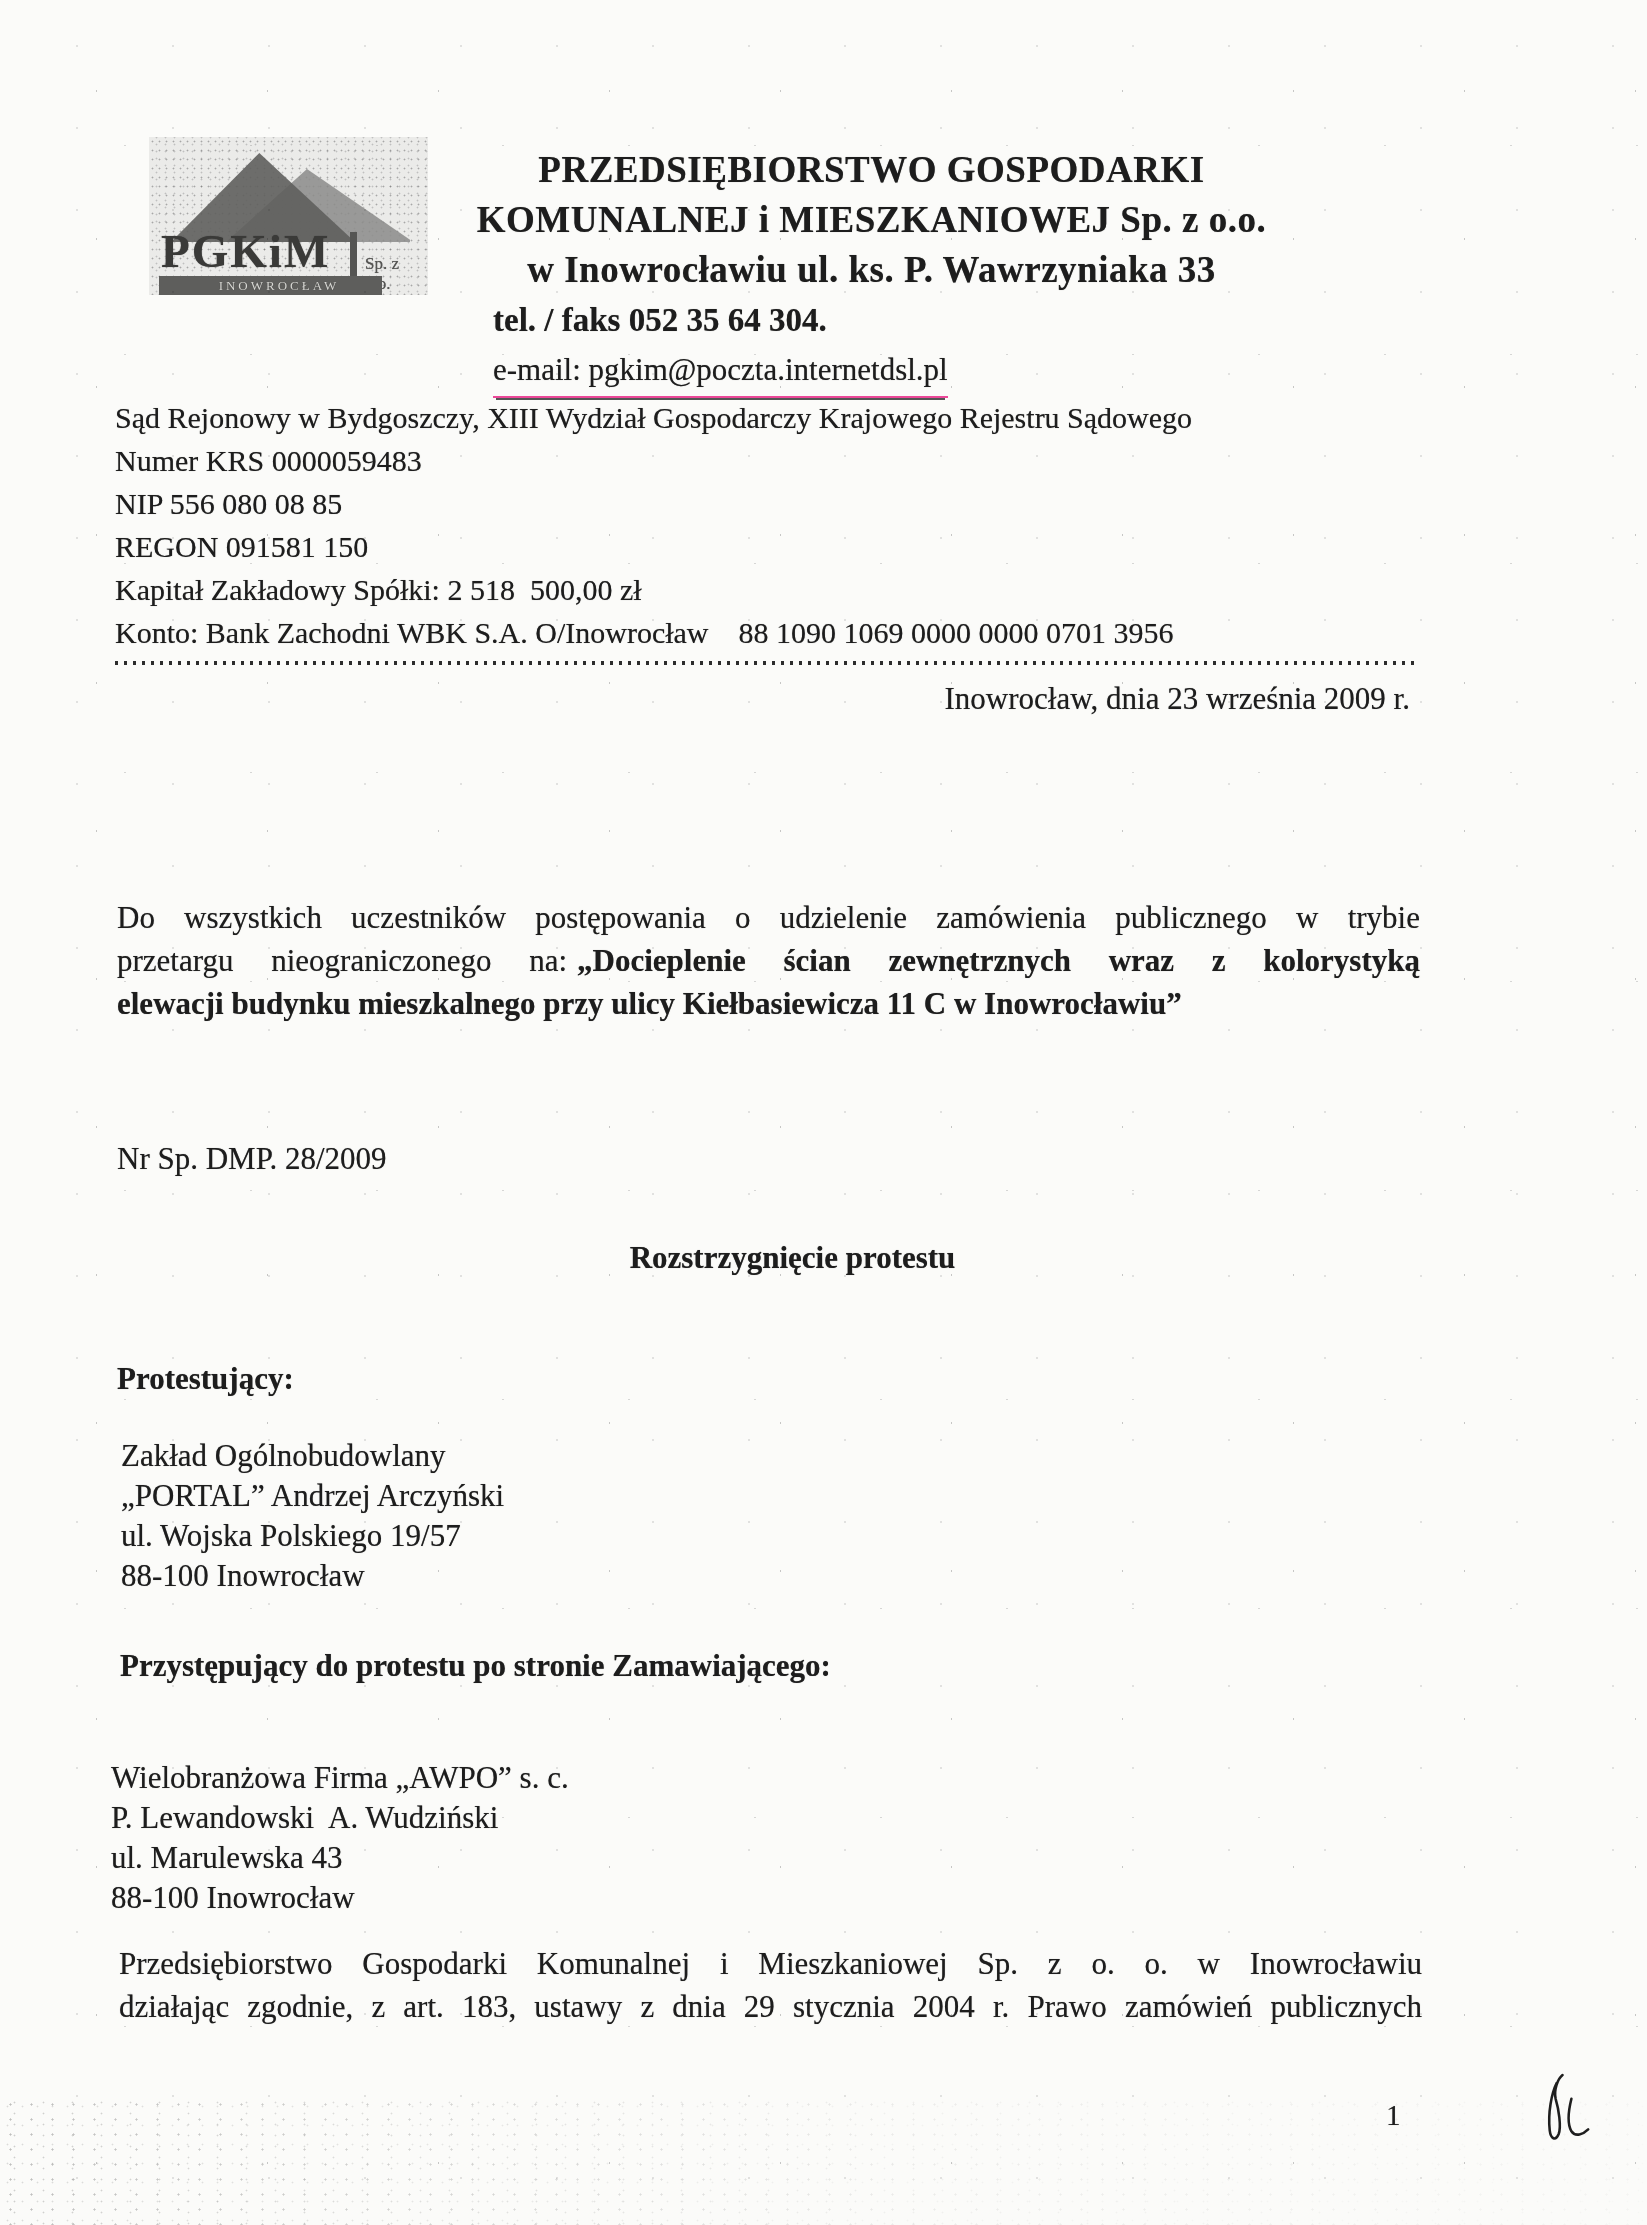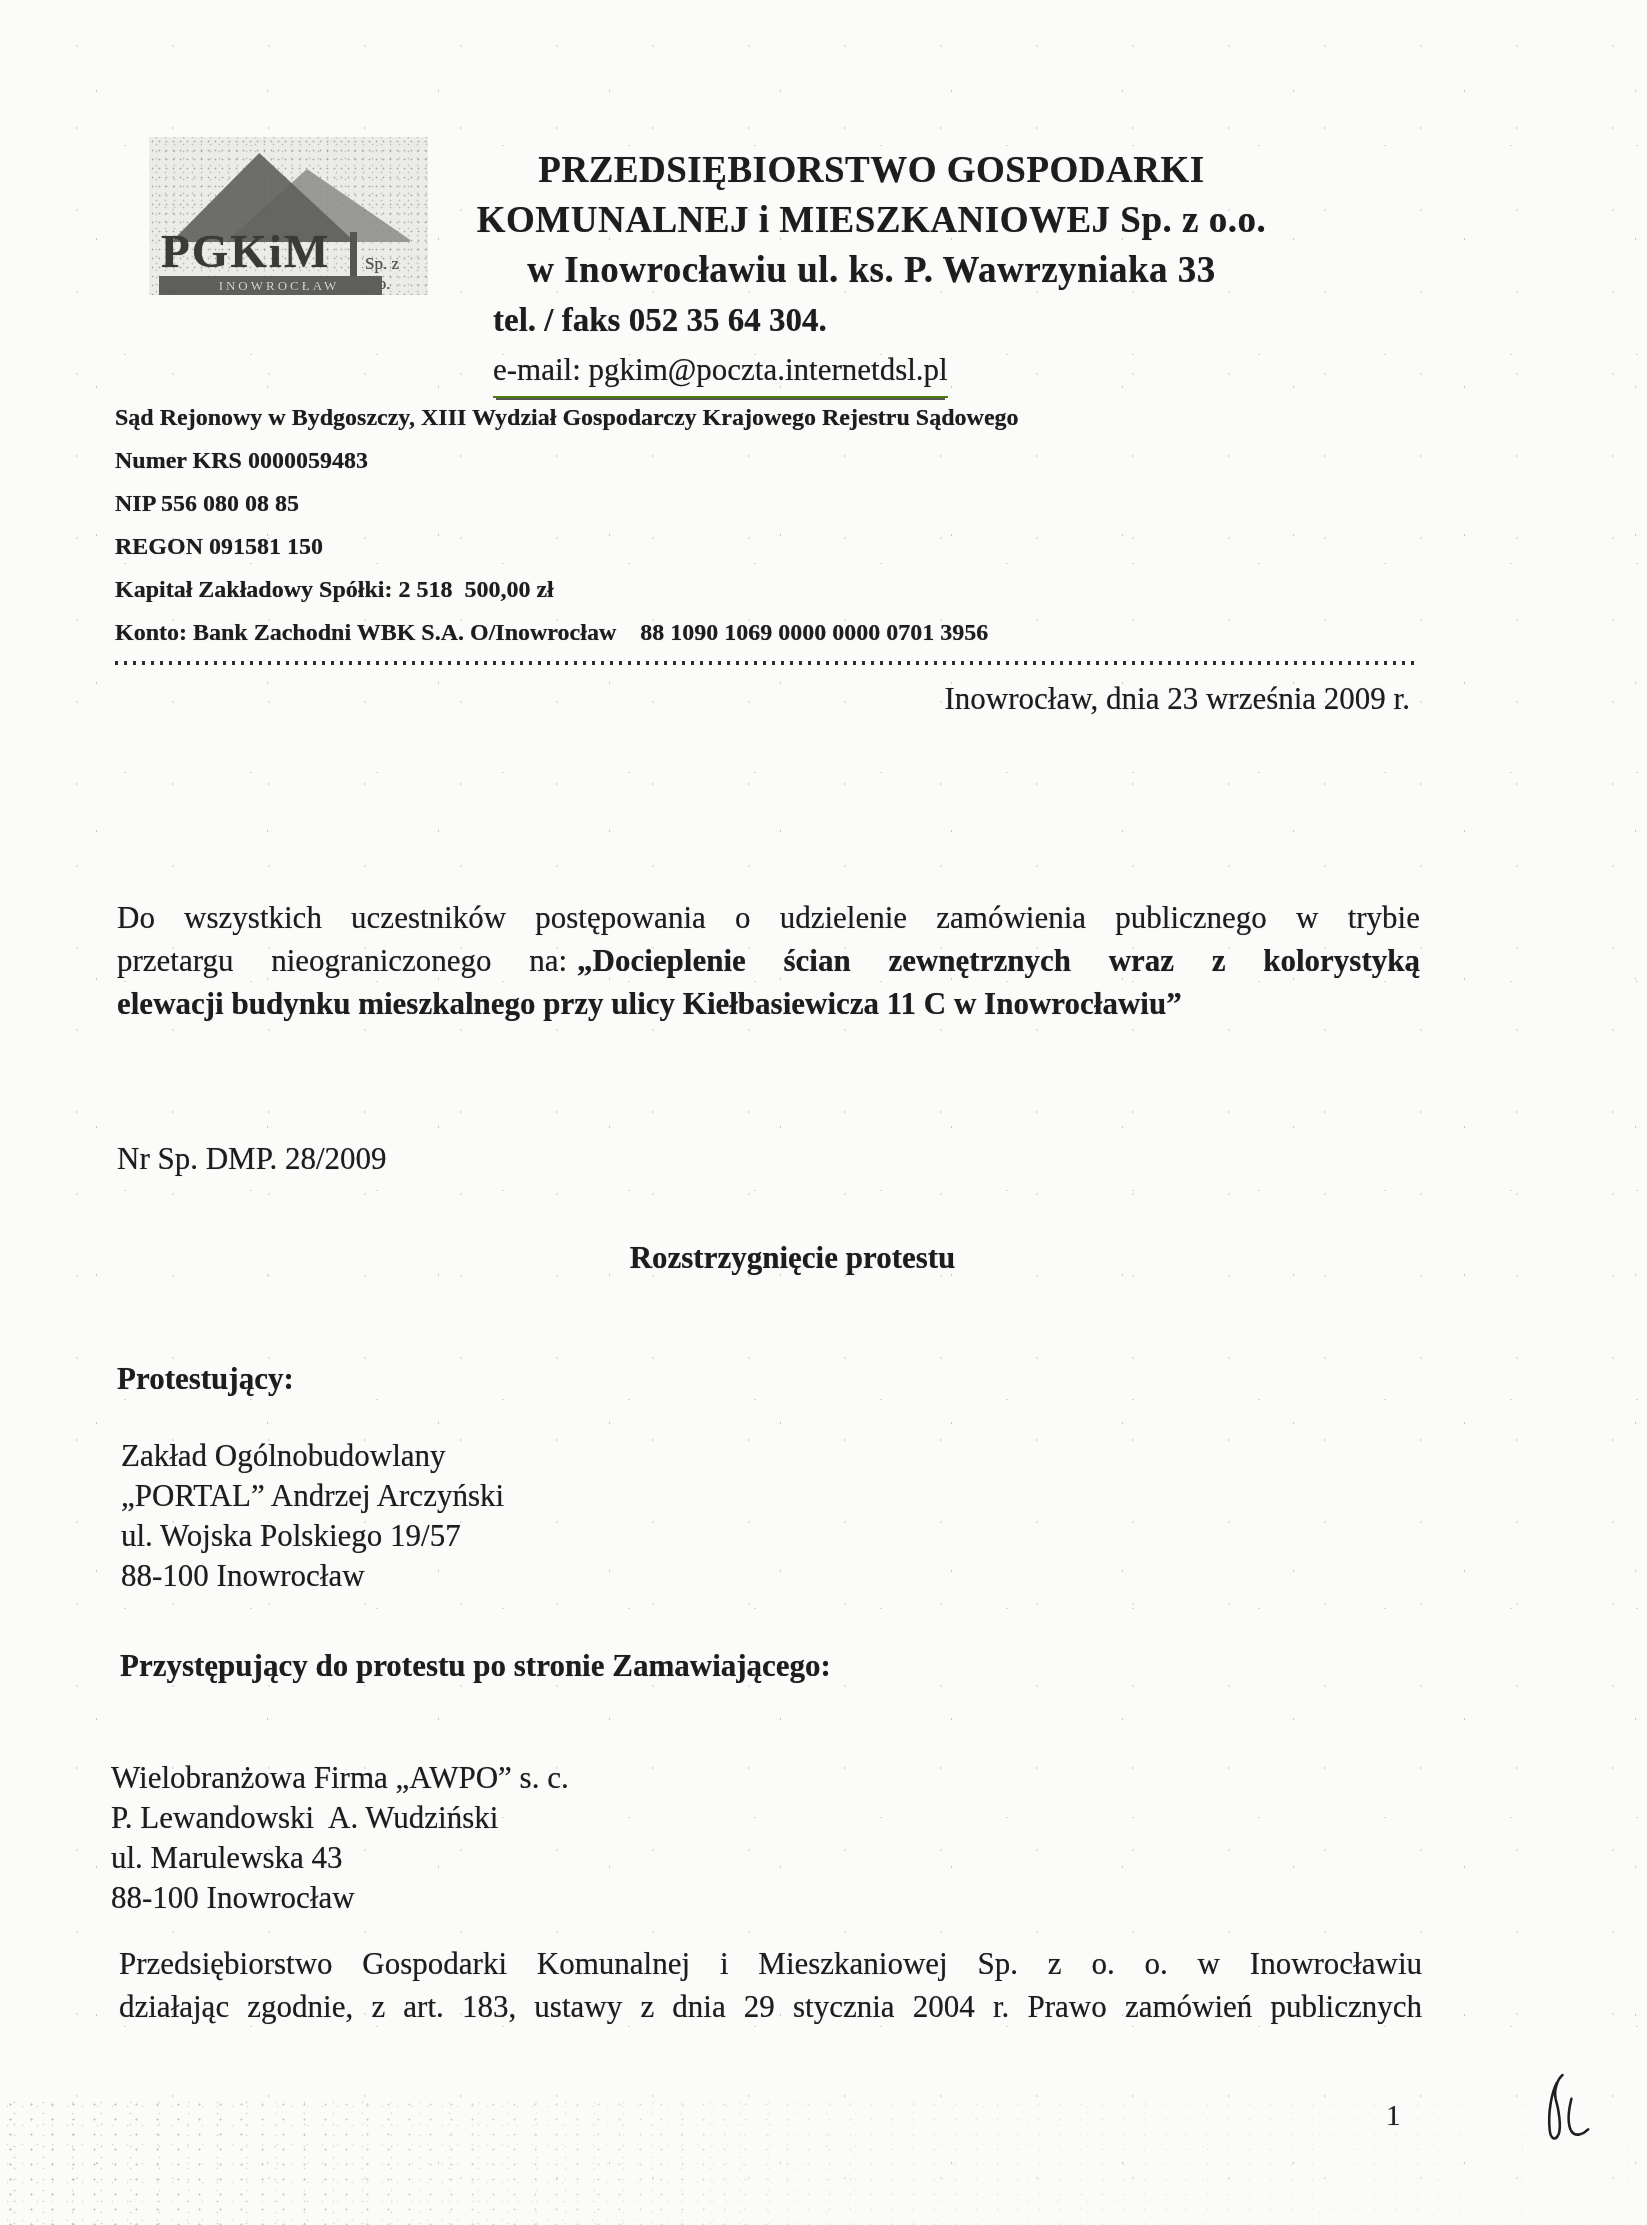--- a/index.html
+++ b/index.html
@@ -74,27 +74,27 @@
     background:#5e5e5c;color:#d8d8d4;
     font-size:13px;letter-spacing:3px;text-align:center;line-height:19px;padding-left:17px;
   }
 
   
   .head{position:absolute;left:436px;top:145px;width:871px;}
   .head-line{font-size:37px;font-weight:bold;line-height:50px;text-align:center;letter-spacing:0.5px;}
   .head-tel{font-size:33px;font-weight:bold;line-height:50px;padding-left:57px;}
   .head-email-row{font-size:31px;line-height:50px;padding-left:57px;}
   .head-email{
-    display:inline-block;border-bottom:2px solid #4d7c0f;
+    display:inline-block;border-bottom:2px solid #ec4899;
     box-shadow:0 5px 0 -3px rgba(30,30,30,.75);
     padding-bottom:1px;
   }
 
   .registry{position:absolute;left:115px;top:396px;width:1317px;}
-  .registry-line{font-size:24px;font-weight:bold;line-height:43px;white-space:pre-wrap;}
+  .registry-line{font-size:30px;font-weight:normal;line-height:43px;white-space:pre-wrap;}
 
   .dotted-rule{
     position:absolute;left:115px;top:661px;width:1303px;height:4px;
     background:repeating-linear-gradient(90deg,#2c2c2c 0 2.6px,transparent 2.6px 9px);
   }
   .dateline{
     position:absolute;left:115px;top:681px;width:1295px;
     font-size:31px;text-align:right;
   }
 

